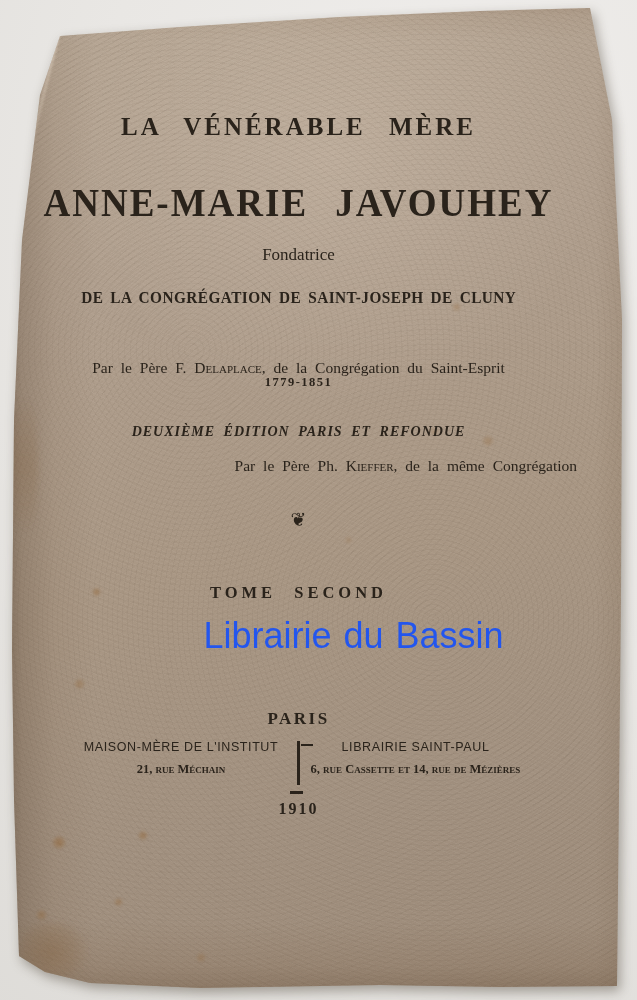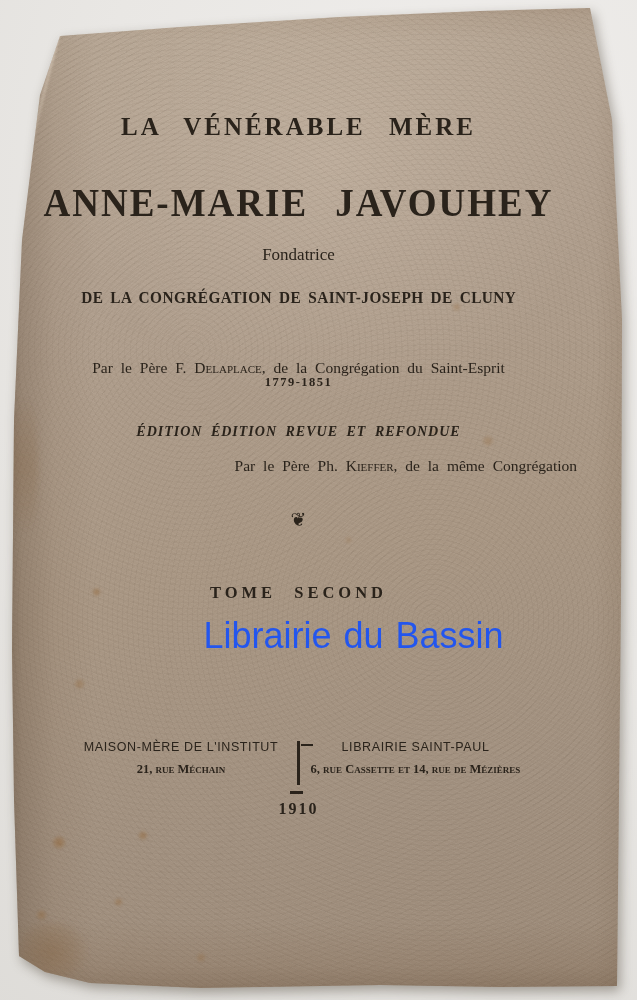--- a/index.html
+++ b/index.html
@@ -116,25 +116,26 @@
       <div class="smudge" style="left:16px;top:922px;width:72px;height:58px;"></div>
       <div class="smudge" style="left:8px;top:380px;width:30px;height:170px;opacity:.6;"></div>
 
       <div class="content">
         <div class="line t1">LA VÉNÉRABLE MÈRE</div>
         <div class="line t2">ANNE-MARIE JAVOUHEY</div>
         <div class="line role">Fondatrice</div>
         <div class="line cong"><span class="sq">DE LA CONGRÉGATION DE SAINT-JOSEPH DE CLUNY</span></div>
         <div class="line years">1779-1851</div>
         <div class="line auth auth1"><span>Par le Père F. </span><span class="sc">Delaplace</span><span>, de la Congrégation du Saint-Esprit</span></div>
-        <div class="line edition">ÉDITION ÉDITION REVUE ET REFONDUE</div>
+        <div class="line edition">DEUXIÈME ÉDITION PARIS ET REFONDUE</div>
         <div class="line auth auth2"><span>Par le Père Ph. </span><span class="sc">Kieffer</span><span>, de la même Congrégation</span></div>
         <div class="line fleuron">❦</div>
         <div class="line tome">TOME SECOND</div>
         <div class="line watermark">Librairie du Bassin</div>
+        <div class="line city">PARIS</div>
 
         <div class="pub pub-left">
           <div class="pub-name">MAISON-MÈRE DE L'INSTITUT</div>
           <div class="pub-addr sc">21, rue Méchain</div>
         </div>
         <div class="divider"></div>
         <div class="divider-tick"></div>
         <div class="pub pub-right">
           <div class="pub-name">LIBRAIRIE SAINT-PAUL</div>
           <div class="pub-addr sc">6, rue Cassette et 14, rue de Mézières</div>

